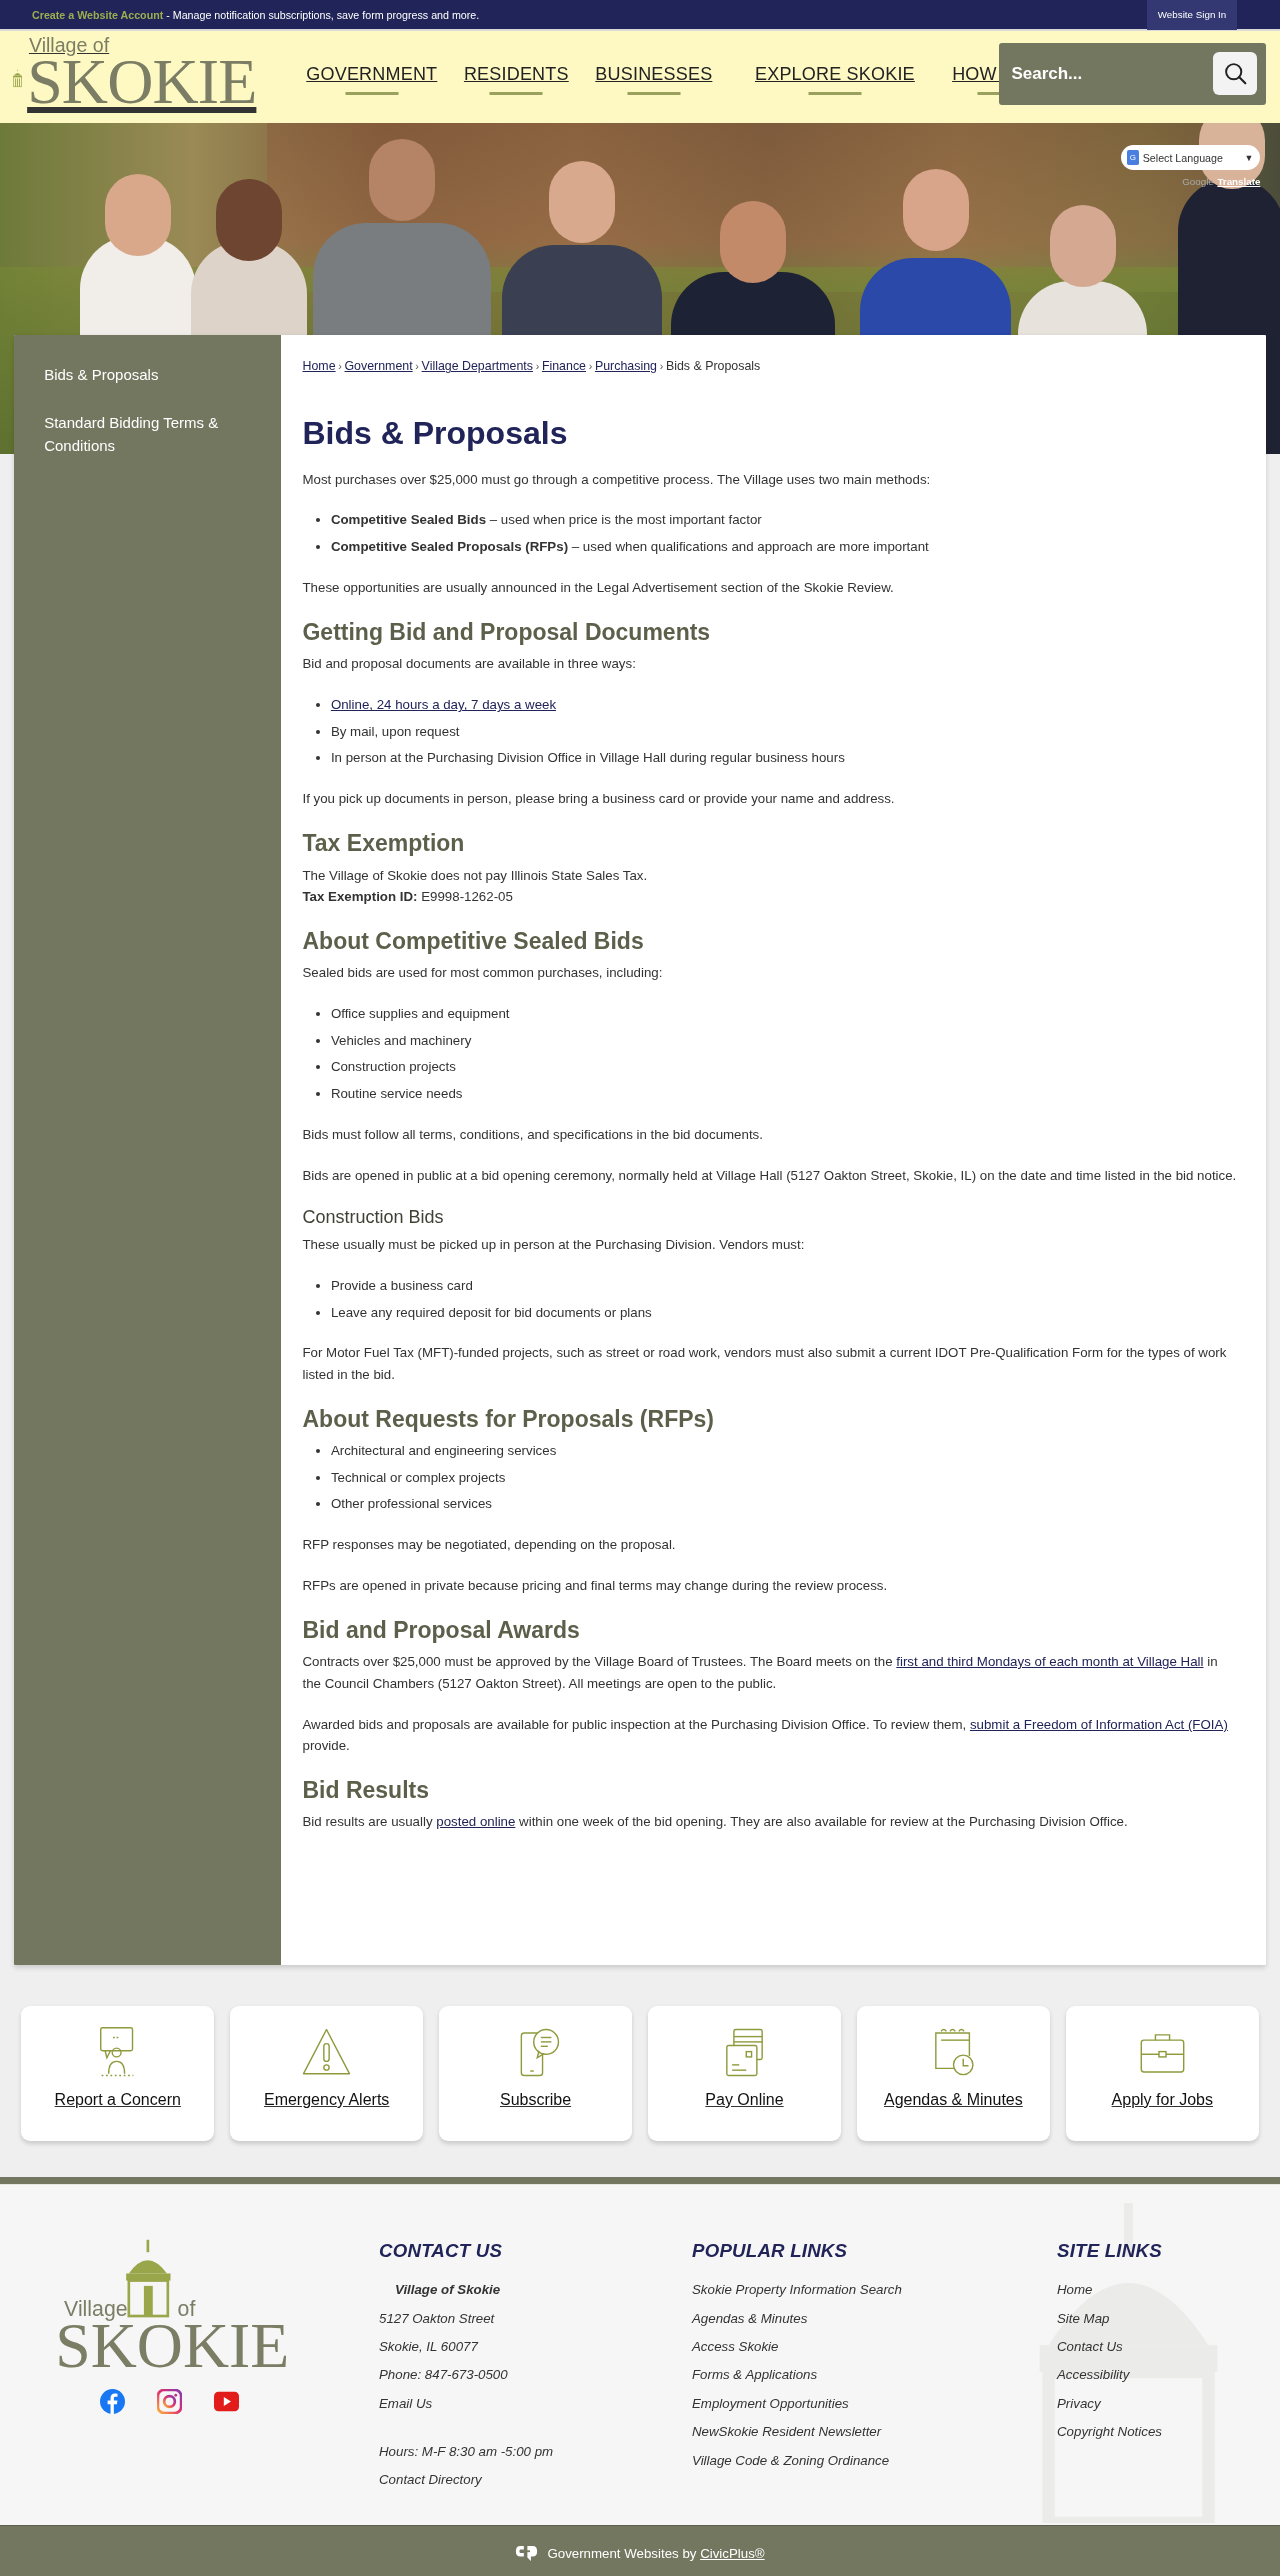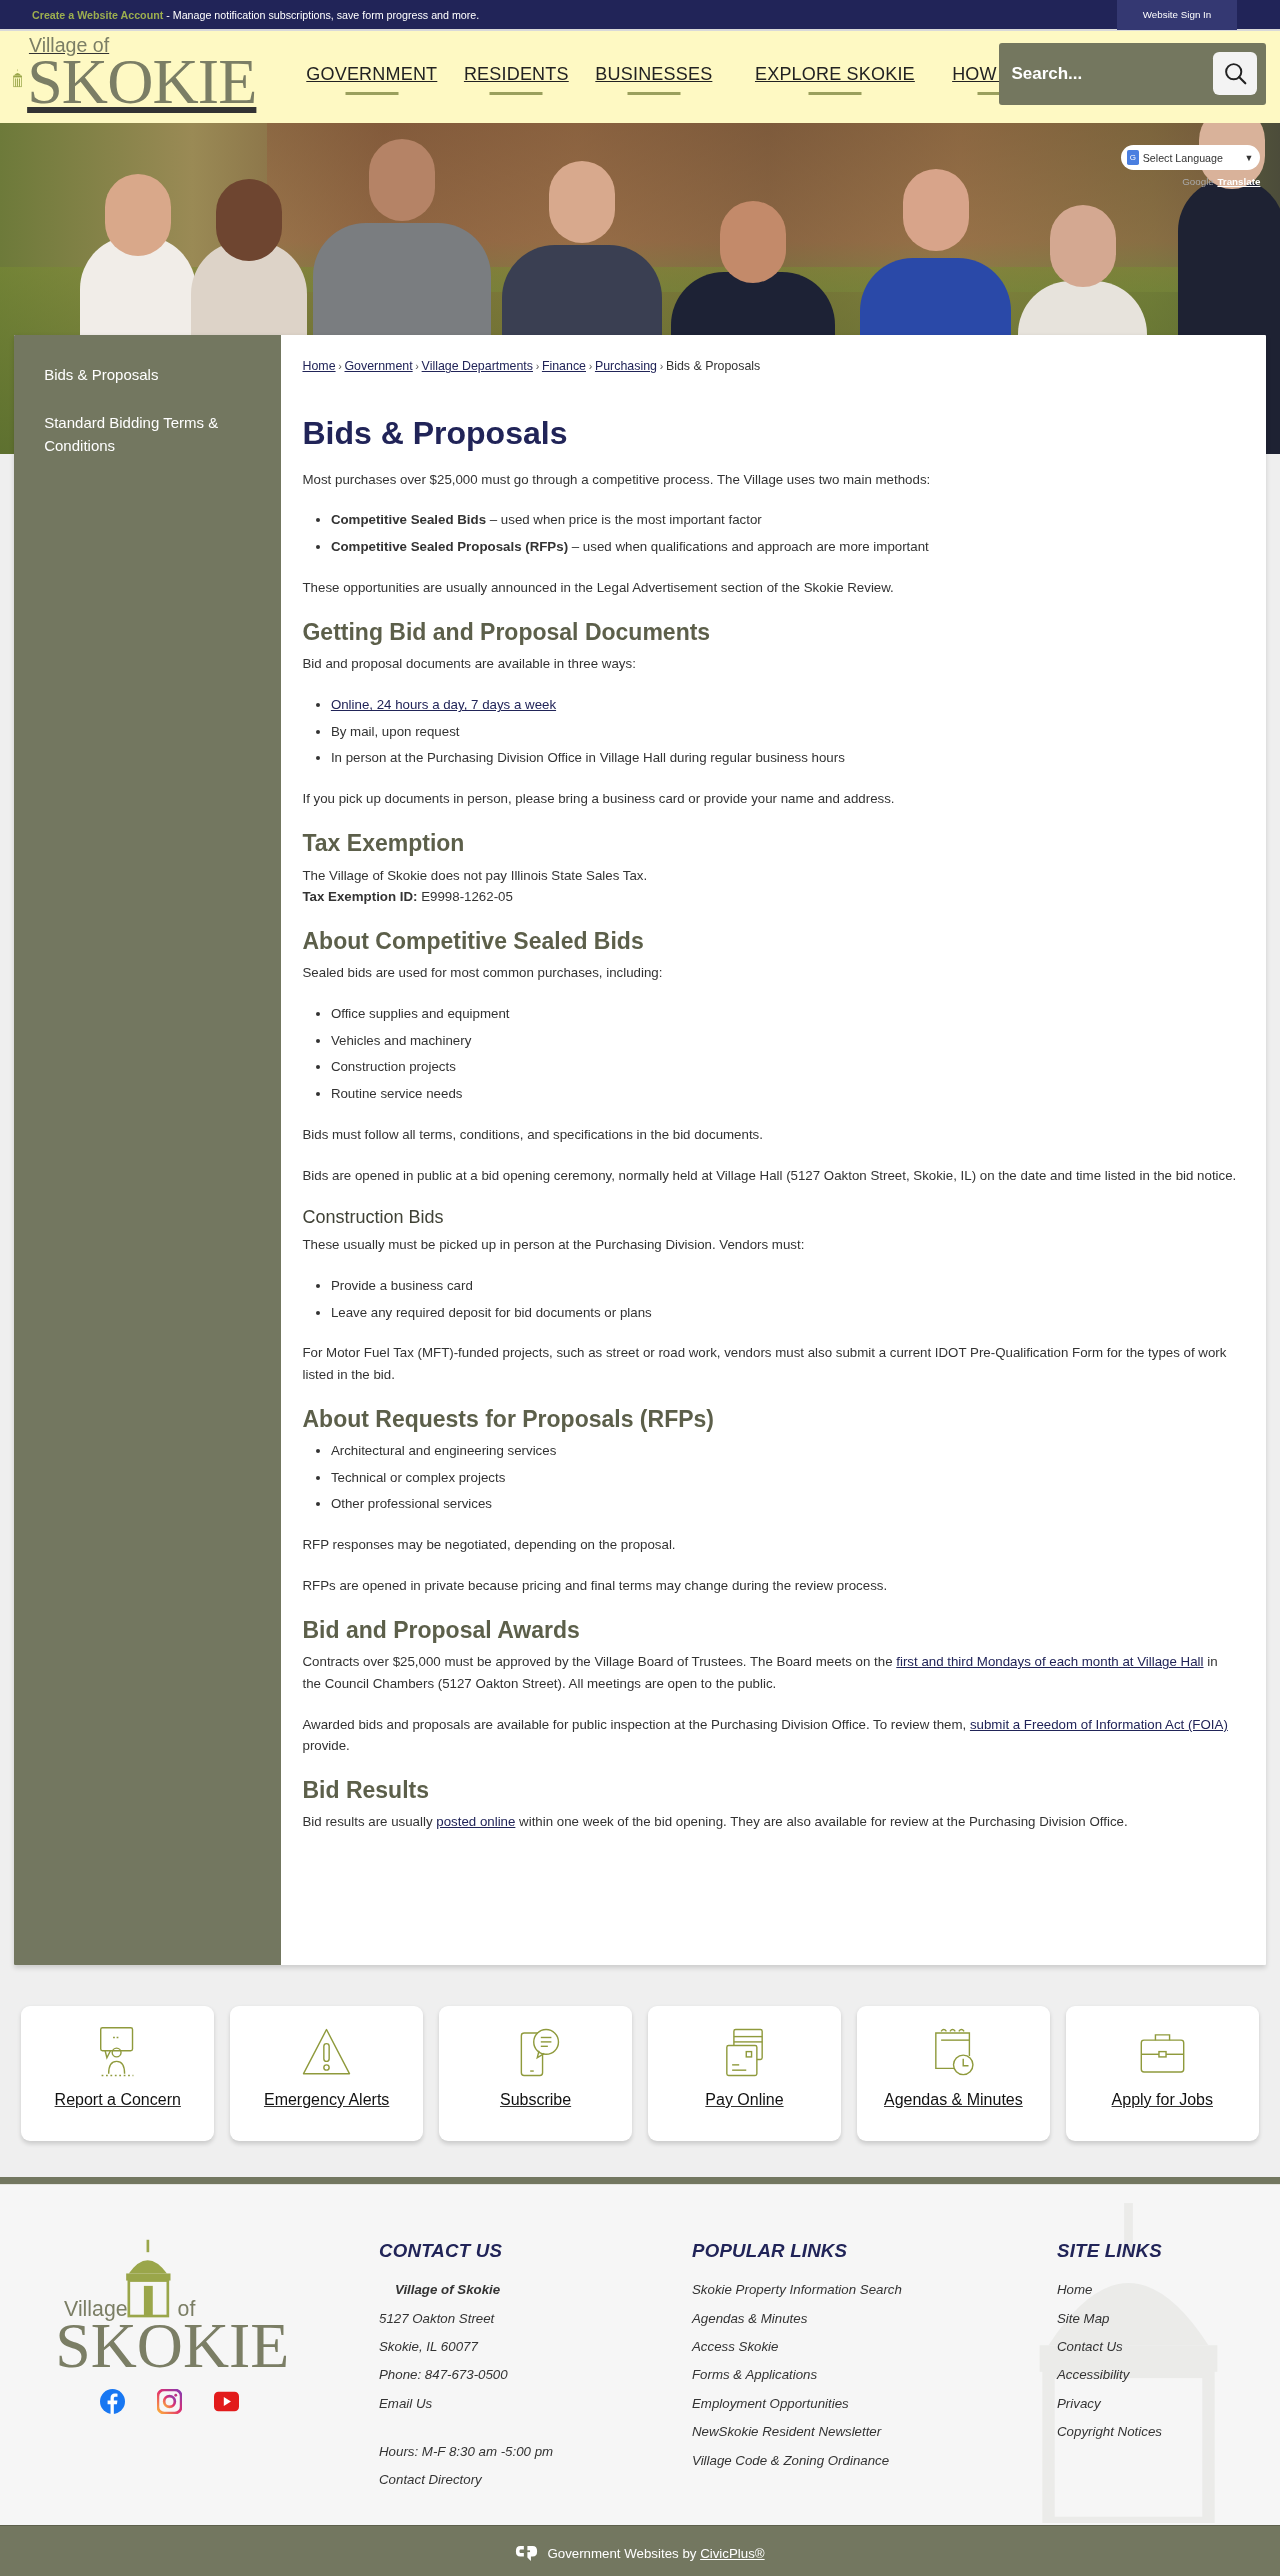--- a/index.html
+++ b/index.html
@@ -4,21 +4,21 @@
 <style>
   * { box-sizing: border-box; margin: 0; padding: 0; }
   html, body { width: 1280px; }
   body { font-family: "Liberation Sans", sans-serif; color: #333; background: #efefef; font-size: 13.3px; }
   a { color: inherit; }
 
   
   .topbar { height: 31px; background: #212458; display: flex; align-items: center; justify-content: space-between; padding-left: 32px; border-bottom: 2.7px solid #d9d9d9; }
   .topbar .msg { font-size: 10.7px; color: #fff; }
   .topbar .msg .create { color: #9cae4f; font-weight: bold; text-decoration: none; }
-  .topbar .signin { background: #343872; color: #fff; font-size: 9.8px; height: 31px; width: 120px; display: flex; align-items: center; justify-content: center; margin-right: 43px; }
+  .topbar .signin { background: #343872; color: #fff; font-size: 9.8px; height: 31px; width: 90px; display: flex; align-items: center; justify-content: center; margin-right: 43px; }
 
   
   .header { height: 92px; background: #fef9c3; display: flex; align-items: center; position: relative; }
   .logo { position: absolute; left: 12.4px; top: 10.7px; width: 244px; height: 68px; display: flex; align-items: flex-end; }
   .logo .dome { width: 41px; height: 64px; position: relative; }
   .logo .text { margin-left: 3.6px; display: flex; flex-direction: column; }
   .logo .village { font-size: 19.6px; color: #7b7e65; font-family: "Liberation Sans", sans-serif; line-height: 1; margin-left: 1.8px; }
   .logo .skokie { font-family: "Liberation Serif", serif; font-size: 64px; color: #7b7e65; line-height: 0.85; letter-spacing: -0.9px; }
   .nav { position: absolute; left: 293px; top: 0; height: 87px; display: flex; align-items: center; gap: 0; }
   .nav-item { font-size: 18px; color: #222; padding: 0 13.3px; position: relative; height: 87px; display: flex; align-items: center; letter-spacing: 0.2px; }

